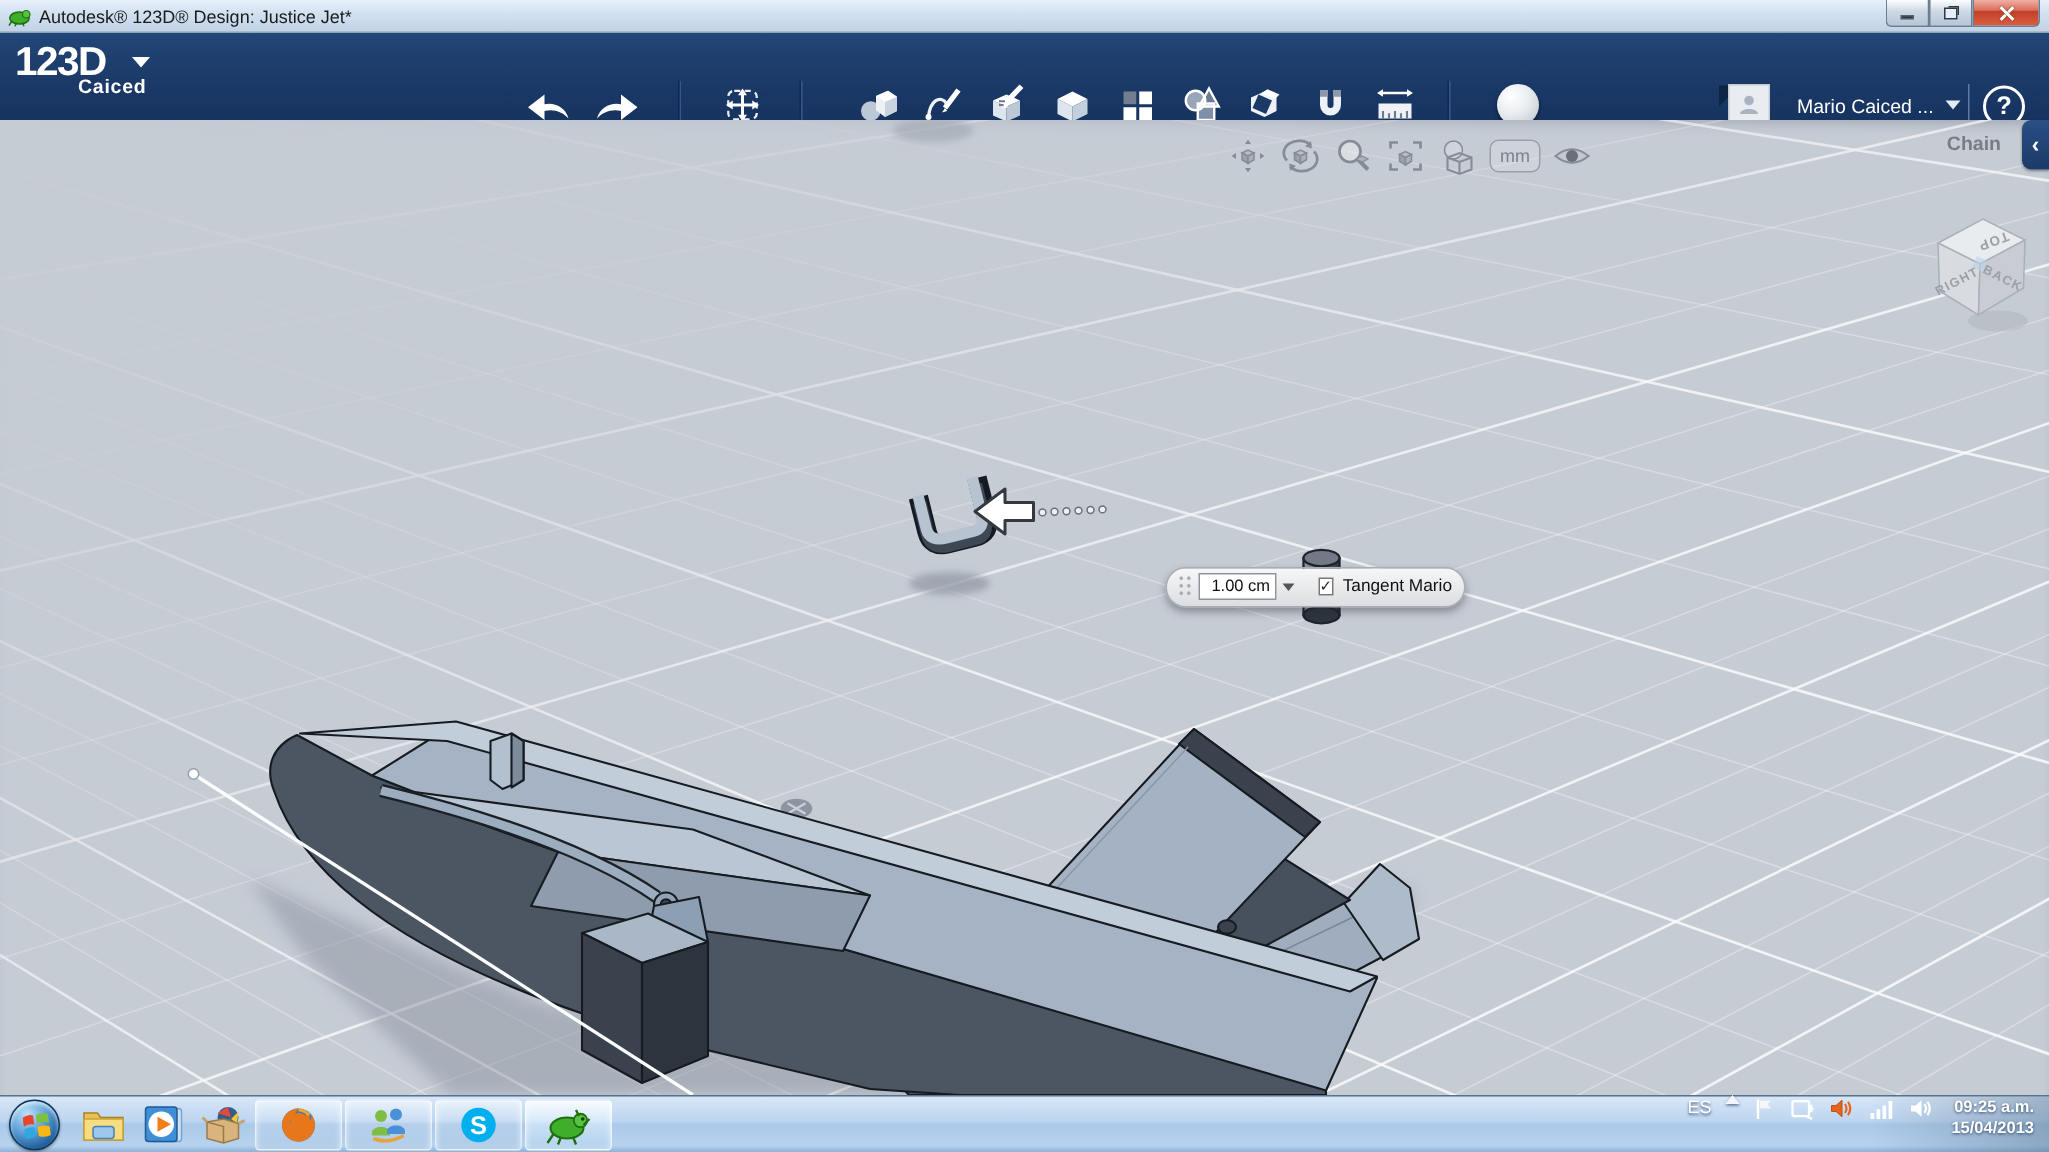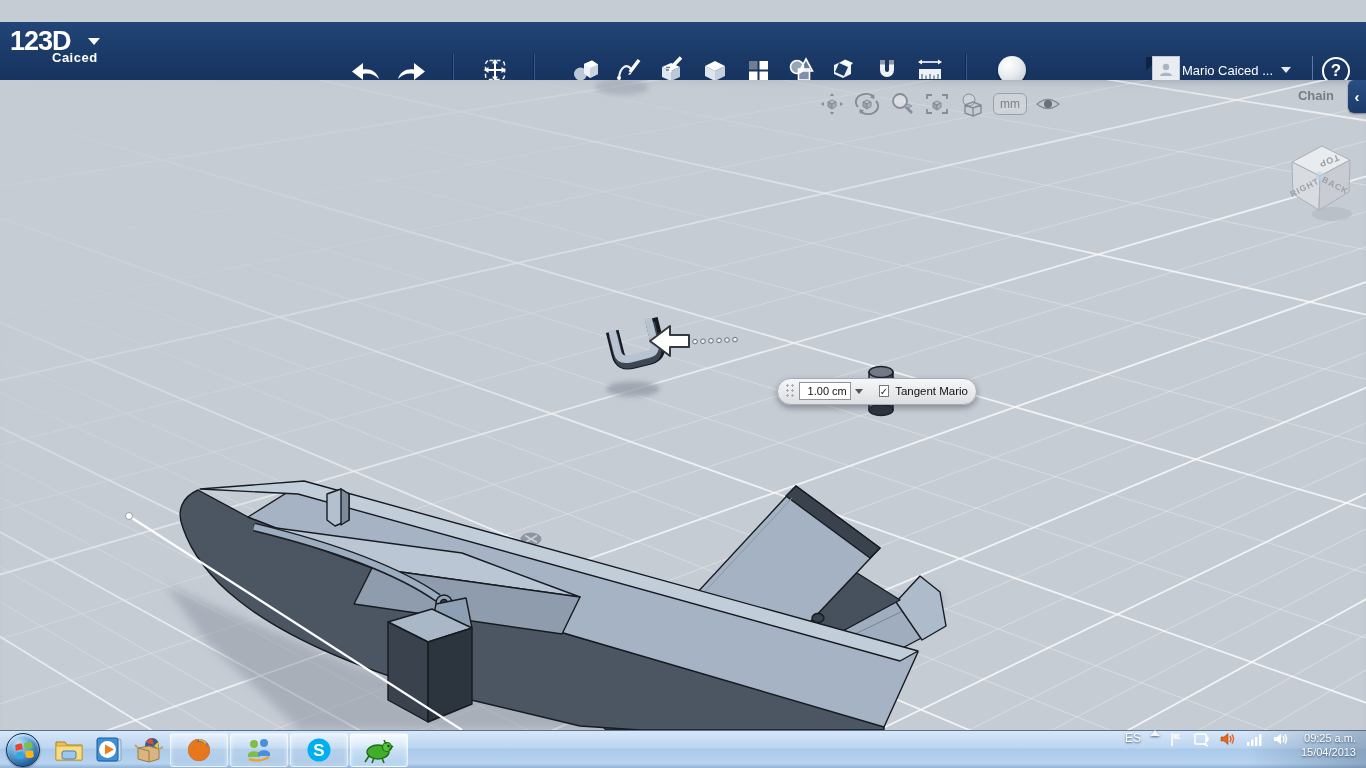--- a/index.html
+++ b/index.html
@@ -38,21 +38,21 @@
   .sep{position:absolute;top:32px;width:1px;height:36px;background:#0e2a50;box-shadow:1px 0 0 #35588c;}
   .tool{position:absolute;top:29px;width:40px;height:42px;border-radius:3px;cursor:pointer;}
   .tool svg{position:absolute;left:5px;top:4px;}
   .tool .dd{position:absolute;right:2px;bottom:2px;border:4px solid transparent;border-right:4px solid #b9c6da;border-bottom:4px solid #b9c6da;width:0;height:0;opacity:.85;}
   .sphere-tool{position:absolute;left:998px;top:34px;width:28px;height:28px;border-radius:50%;
     background:radial-gradient(circle at 35% 30%,#ffffff 0%,#e8ecf0 45%,#b9c0c9 100%);
     box-shadow:0 2px 3px rgba(0,0,0,.45);cursor:pointer;}
   .userbox{position:absolute;left:1146px;top:34px;display:flex;align-items:center;cursor:pointer;}
   .avatar-fold{width:0;height:0;border-left:14px solid #0d2443;border-bottom:14px solid transparent;margin-right:-8px;margin-top:-12px;}
   .avatar{width:28px;height:28px;background:#e9edf2;border:1px solid #c2cbd5;display:flex;align-items:center;justify-content:center;}
-  .username{color:#fff;font-size:13px;margin-left:2px;max-width:95px;white-space:nowrap;}
+  .username{color:#fff;font-size:13px;margin-left:18px;max-width:95px;white-space:nowrap;}
   .user-caret{margin-left:8px;border:5px solid transparent;border-top:6px solid #e5ebf3;margin-top:5px;}
   .appbar .vsep2{position:absolute;left:1312px;top:34px;width:1px;height:30px;background:#5a7aa8;}
   .helpbtn{position:absolute;left:1322px;top:35px;width:28px;height:28px;border-radius:50%;border:2.5px solid #fff;
     color:#fff;font-size:17px;font-weight:bold;display:flex;align-items:center;justify-content:center;cursor:pointer;}
 
   
   .viewport{position:absolute;left:0;top:80px;width:1366px;height:650px;background:#c6ccd4;
     box-shadow:inset 0 7px 9px -6px rgba(20,30,45,.35);}
   .vpsvg{position:absolute;left:0;top:0;}
 
@@ -93,28 +93,47 @@
     background:radial-gradient(circle at 35% 28%,#bfe2fa 0%,#5ea2d8 40%,#1f5d9b 75%,#123e6b 100%);
     border:1px solid #0e3356;box-shadow:inset 0 2px 3px rgba(255,255,255,.7),0 1px 2px rgba(0,0,0,.4);}
   .pinned{width:40px;height:36px;display:flex;align-items:center;justify-content:center;cursor:pointer;}
   .tbtn{width:58px;height:34px;margin:0 1px;border:1px solid rgba(255,255,255,.65);border-radius:3px;
     background:linear-gradient(180deg,rgba(255,255,255,.45),rgba(255,255,255,.12) 50%,rgba(150,180,210,.25));
     display:flex;align-items:center;justify-content:center;cursor:pointer;box-shadow:inset 0 0 4px rgba(255,255,255,.6);}
   .tbtn.active{background:linear-gradient(180deg,rgba(255,255,255,.8),rgba(230,245,255,.5) 50%,rgba(170,205,235,.55));}
   .tray{position:absolute;right:4px;top:0;height:38px;display:flex;align-items:flex-start;gap:9px;color:#fff;z-index:2;}
   .tray .lang{font-size:12px;cursor:pointer;text-shadow:0 1px 2px rgba(0,30,60,.7);}
   .tray-up{border:5px solid transparent;border-bottom:6px solid #f2f6fa;margin-top:-6px;cursor:pointer;filter:drop-shadow(0 1px 1px rgba(0,30,60,.6));}
-  .clock{font-size:11px;line-height:14px;text-align:right;margin:0 6px 0 2px;cursor:pointer;text-shadow:0 1px 2px rgba(0,30,60,.7);}
+  .clock{font-size:11px;line-height:14px;text-align:right;margin:0 6px 0 2px;cursor:pointer;text-shadow:0 1px 2px rgba(0,30,60,.7);font-weight:bold;}
   .trayicon{cursor:pointer;display:flex;}
 </style>
 </head>
 <body>
 
 <div class="screen">
 
+  <div class="titlebar">
+    <svg class="mascot" viewBox="0 0 16 14">
+      <ellipse cx="8" cy="8" rx="6.5" ry="4" fill="#3fae2a" stroke="#1f6f12" stroke-width="1"></ellipse>
+      <circle cx="12.5" cy="5.5" r="2.5" fill="#57c23d" stroke="#1f6f12" stroke-width="0.8"></circle>
+      <path d="M3 10 L1 13 M6 11 L5 13.5 M10 11 L11 13.5" stroke="#1f6f12" stroke-width="1" fill="none"></path>
+    </svg>
+    <span class="title-text">Autodesk® 123D® Design: Justice Jet*</span>
+    <div class="winbtns">
+      <div class="winbtn first">
+          <div class="glyph-min"></div>
+        </div>
+      <div class="winbtn">
+          <div class="glyph-restore"></div>
+        </div>
+      <div class="winbtn close">
+          <div class="glyph-close"></div>
+        </div>
+    </div>
+  </div>
 
   <div class="appbar">
     <div class="logo">
       <div class="big"><span>123D</span></div>
       <div class="sub">Caiced</div>
     </div>
     <div class="logo-caret"></div>
 
     <div class="ubtn" style="left:349px">
       <svg width="36" height="26" viewBox="0 0 36 26">

